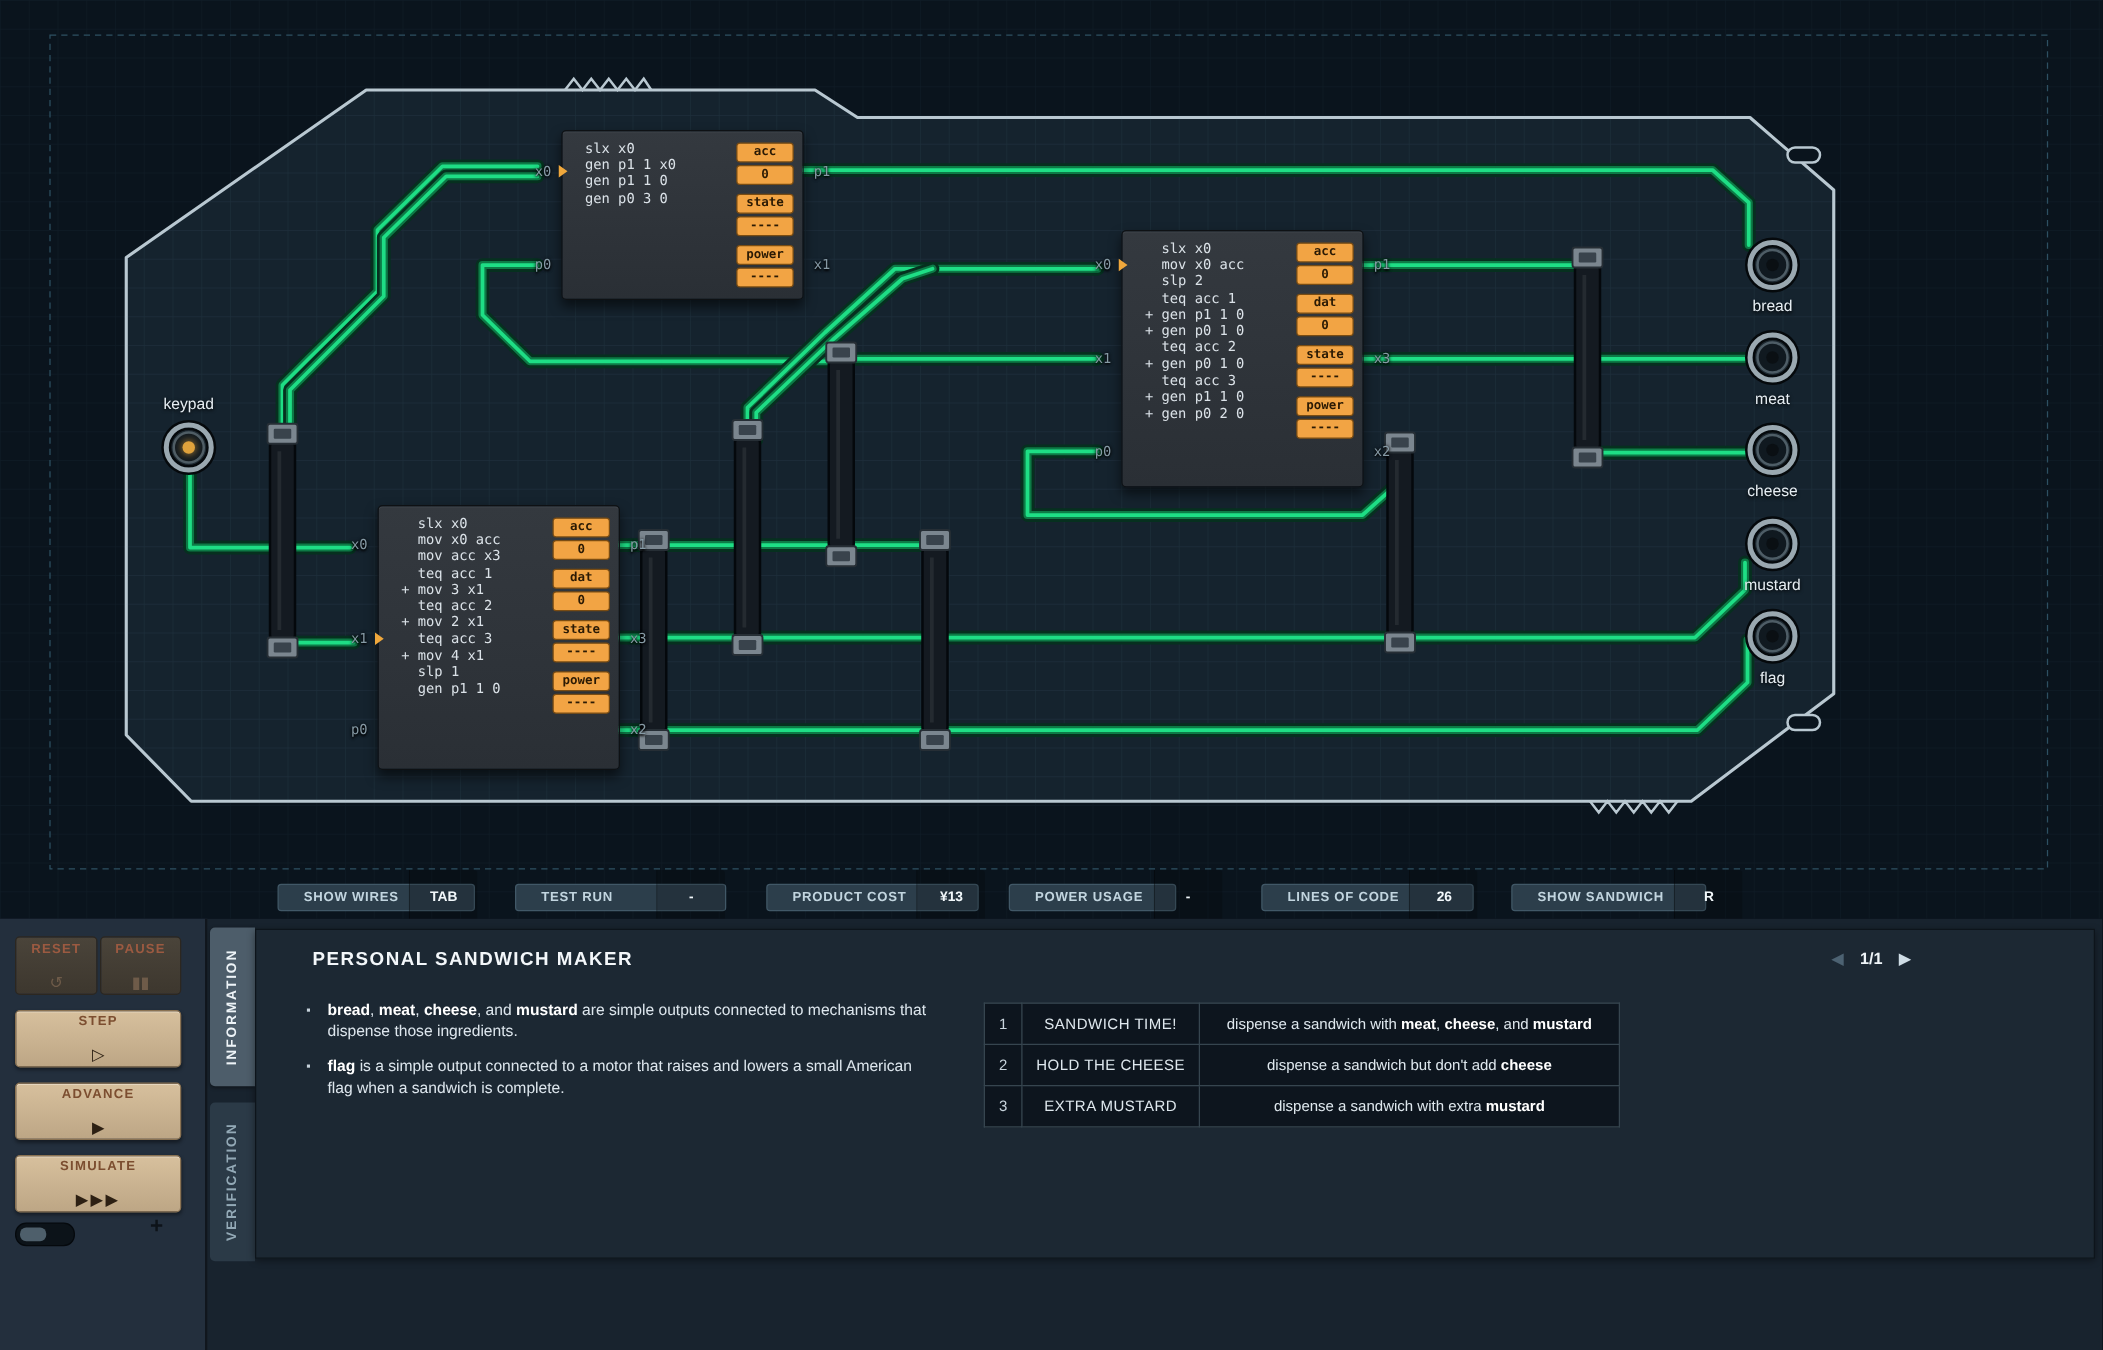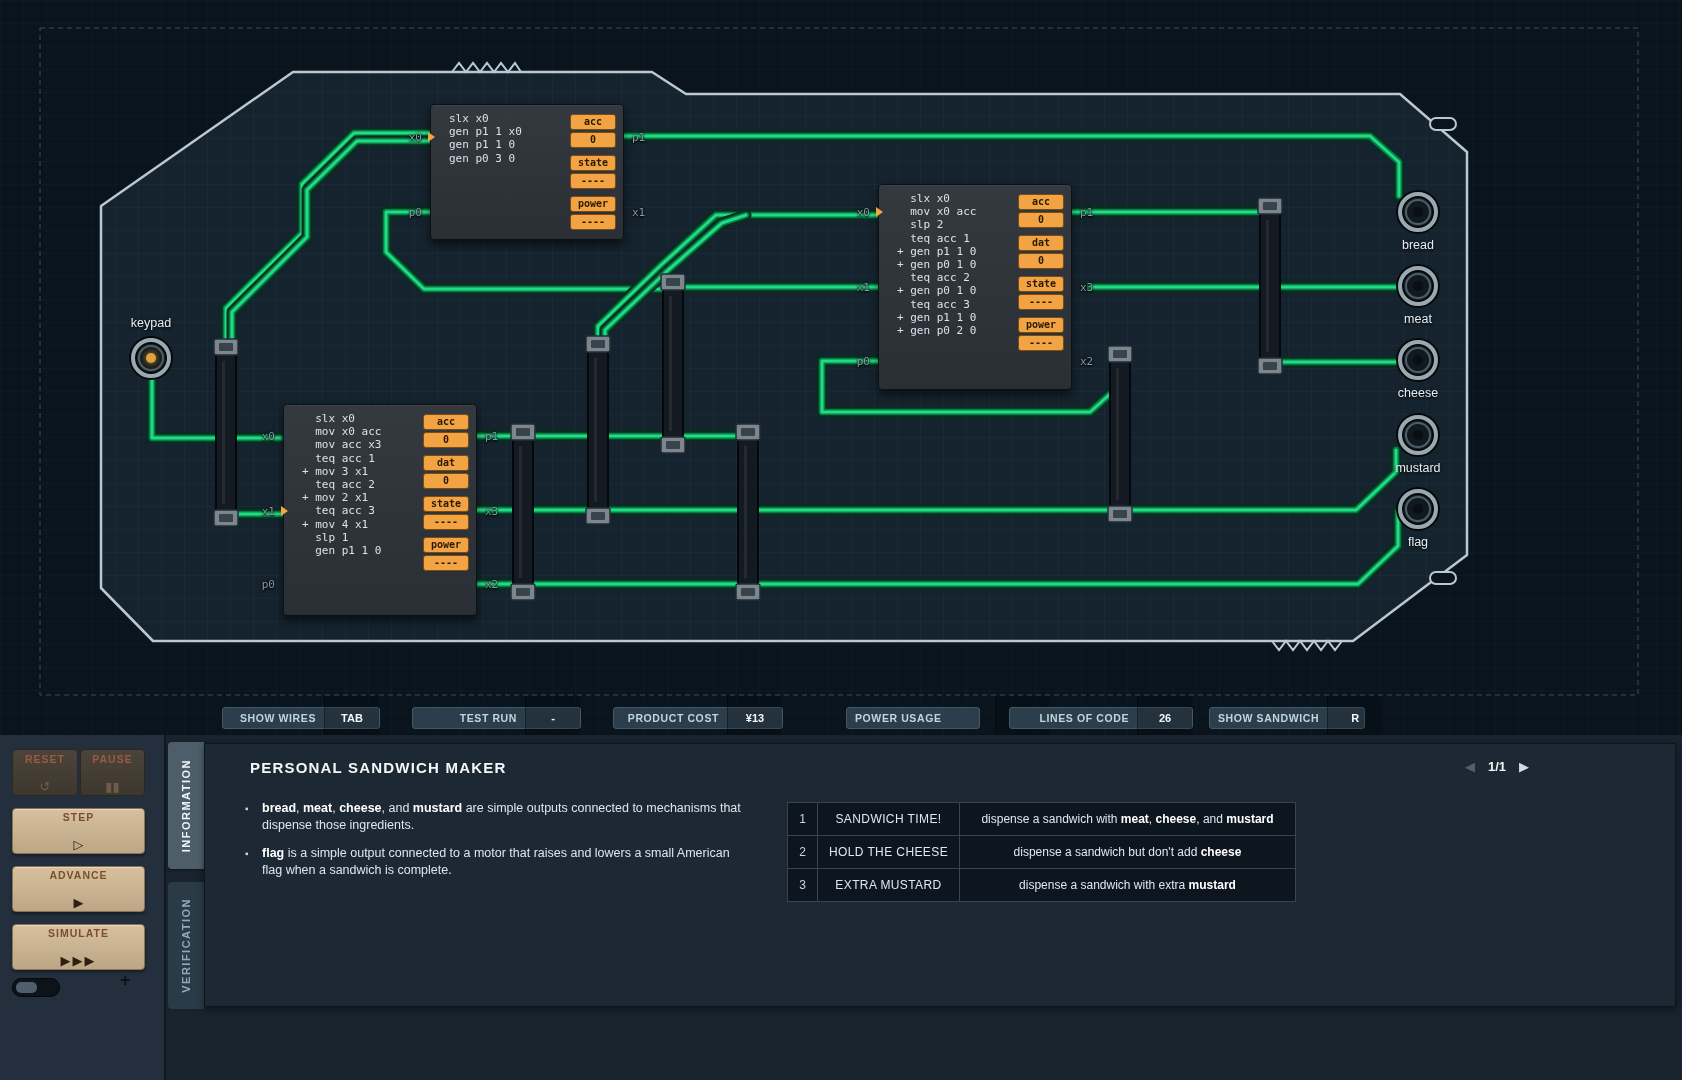--- a/index.html
+++ b/index.html
@@ -9,20 +9,21 @@
   }
   
   .board-area{position:absolute;left:0;top:0;width:1682px;height:735px;}
   .board-svg{position:absolute;left:0;top:0;}
   #chip-layer,#pad-layer{position:absolute;left:0;top:0;width:100%;height:100%;pointer-events:none;}
   .chip{
     position:absolute;border-radius:4px;pointer-events:auto;
     background:linear-gradient(#34393f,#2a2f35);
     border:1px solid #0e1114;
     box-shadow:0 5px 9px rgba(0,0,0,.55), inset 0 1px 0 rgba(255,255,255,.06);
+    margin-left:19px;
   }
   .chip-code{
     position:absolute;left:18px;top:7px;margin:0;
     font:11px/13.2px "DejaVu Sans Mono",monospace;color:#dbe2e8;white-space:pre;
   }
   .chip-regs{position:absolute;top:9px;right:7px;width:46px;display:flex;flex-direction:column;gap:7px;}
   .reg{display:flex;flex-direction:column;gap:2px;}
   .reg-name,.reg-val{
     background:var(--register,#f2a444);border:1px solid #7a4c12;border-radius:3px;
     text-align:center;font:bold 10px/14px "DejaVu Sans Mono",monospace;color:#2b1a04;
@@ -46,22 +47,22 @@
   .pad-label{
     position:absolute;width:140px;text-align:center;
     font:12.5px "Liberation Sans",sans-serif;color:#e6edf2;text-shadow:0 1px 3px #000;
   }
   
   .toolbar-item{
     position:absolute;top:707px;height:22px;box-sizing:border-box;
     background:#2c3e4b;border:1px solid #41586:7px;border:1px solid #415867;border-radius:3px;
     display:flex;align-items:center;cursor:default;
   }
-  .tb-label{flex:1;padding:0 8px 0 8px;font:bold 10.5px "Liberation Sans",sans-serif;
-    letter-spacing:.6px;color:#c2d5df;white-space:nowrap;text-align:right;}
+  .tb-label{flex:1;padding:0 8px 0 20px;font:bold 10.5px "Liberation Sans",sans-serif;
+    letter-spacing:.6px;color:#c2d5df;white-space:nowrap;}
   .tb-value{
     min-width:36px;padding:12px 9px;height:100%;display:flex;align-items:center;justify-content:center;
     font:bold 11px "Liberation Sans",sans-serif;color:#f2f8fb;
     border-left:1px solid rgba(0,0,0,.35);background:rgba(0,0,0,.18);border-radius:0 3px 3px 0;
   }
   
   .bottom-area{position:absolute;left:0;top:735px;width:1682px;height:345px;background:#18232e;}
   .controls-panel{
     position:absolute;left:0;top:0;width:166px;height:100%;
     background:#232f3d;border-right:2px solid #10161d;box-sizing:border-box;
@@ -419,25 +420,25 @@
     <span class="tb-value">TAB</span>
   </div>
   <div class="toolbar-item" style="left:412px;width:169px;">
     <span class="tb-label">TEST RUN</span>
     <span class="tb-value">-</span>
   </div>
   <div class="toolbar-item" style="left:613px;width:170px;">
     <span class="tb-label">PRODUCT COST</span>
     <span class="tb-value">¥13</span>
   </div>
-  <div class="toolbar-item" style="left:846px;width:134px;gap:45px;">
+  <div class="toolbar-item" style="left:807px;width:134px;">
     <span class="tb-label">POWER USAGE</span>
     <span class="tb-value">-</span>
   </div>
-  <div class="toolbar-item" style="left:1009px;width:184px;">
+  <div class="toolbar-item" style="left:1009px;width:170px;">
     <span class="tb-label">LINES OF CODE</span>
     <span class="tb-value">26</span>
   </div>
   <div class="toolbar-item" style="left:1209px;width:156px;">
     <span class="tb-label">SHOW SANDWICH</span>
     <span class="tb-value">R</span>
   </div>
 </div>
 
 <div class="bottom-area">

